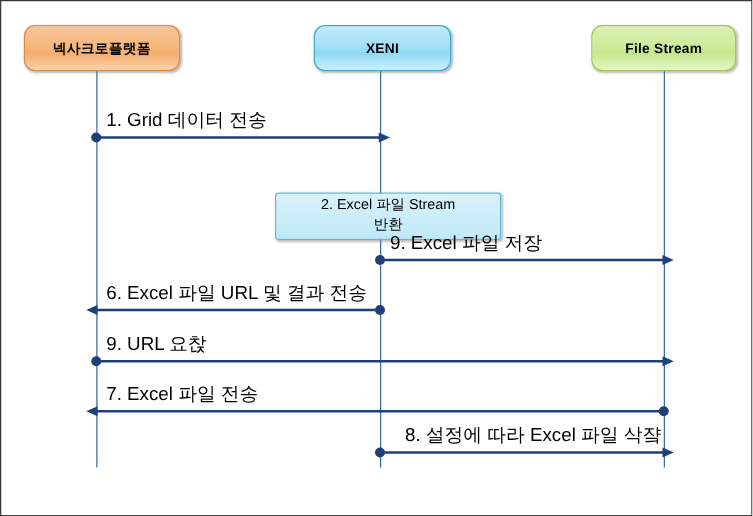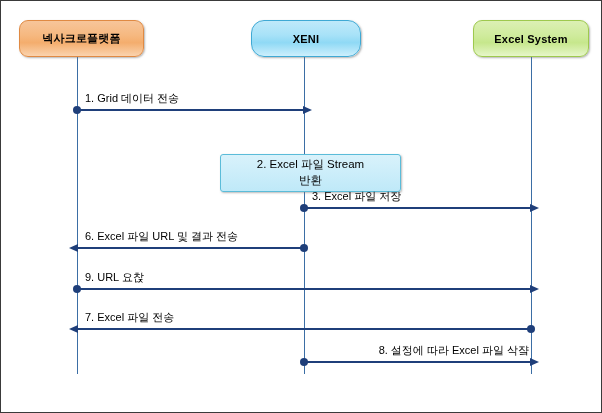--- a/index.html
+++ b/index.html
@@ -88,21 +88,21 @@
     right: -8px;
     border-left: 9px solid #1f3f7a;
   }
   .msg .head.to-left {
     left: -8px;
     border-right: 9px solid #1f3f7a;
   }
   .msg .label {
     position: absolute;
     bottom: 4px;
-    font-size: 11px;
+    font-size: 15px;
     color: #000000;
     white-space: nowrap;
   }
   .msg .label.align-left  { left: 8px; }
   .msg .label.align-right { right: 2px; }
   
   .note-box {
     position: absolute;
     box-sizing: border-box;
     border: 1px solid #5bbcd9;
@@ -125,44 +125,44 @@
 <div id="canvas">
 
   <div class="lifeline" style="left:76px; top:55px; height:318px;"></div>
   <div class="lifeline" style="left:303px; top:55px; height:318px;"></div>
   <div class="lifeline" style="left:530px; top:55px; height:318px;"></div>
 
   <div class="actor-box orange" style="left:18px; top:19px; width:125px; height:37px;">
     <span>넥사크로플랫폼</span>
   </div>
 
-  <div class="actor-box blue" style="left:250px; top:19px; width:110px; height:37px;border-radius:13px;">
+  <div class="actor-box blue" style="left:250px; top:19px; width:110px; height:37px;">
     <span>XENI</span>
   </div>
 
   <div class="actor-box green" style="left:472px; top:19px; width:116px; height:37px;">
-    <span>Excel System</span>
+    <span>File Stream</span>
   </div>
 
   <div class="msg" style="left:76px; width:227px; top:109px;">
     <span class="label align-left">1. Grid 데이터 전송</span>
     <span class="shaft"></span>
     <span class="dot at-left"></span>
     <span class="head to-right"></span>
   </div>
 
   <div class="note-box" style="left:219px; top:133px; width:181px; height:38px;">
     <span>
       <span>2. Excel 파일 Stream</span><br>
       <span>반환</span>
     </span>
   </div>
 
   <div class="msg" style="left:303px; width:227px; top:207px;">
-    <span class="label align-left">3. Excel 파일 저장</span>
+    <span class="label align-left">9. Excel 파일 저장</span>
     <span class="shaft"></span>
     <span class="dot at-left"></span>
     <span class="head to-right"></span>
   </div>
 
   <div class="msg" style="left:76px; width:227px; top:247px;">
     <span class="label align-left">6. Excel 파일 URL 및 결과 전송</span>
     <span class="shaft"></span>
     <span class="dot at-right"></span>
     <span class="head to-left"></span>

